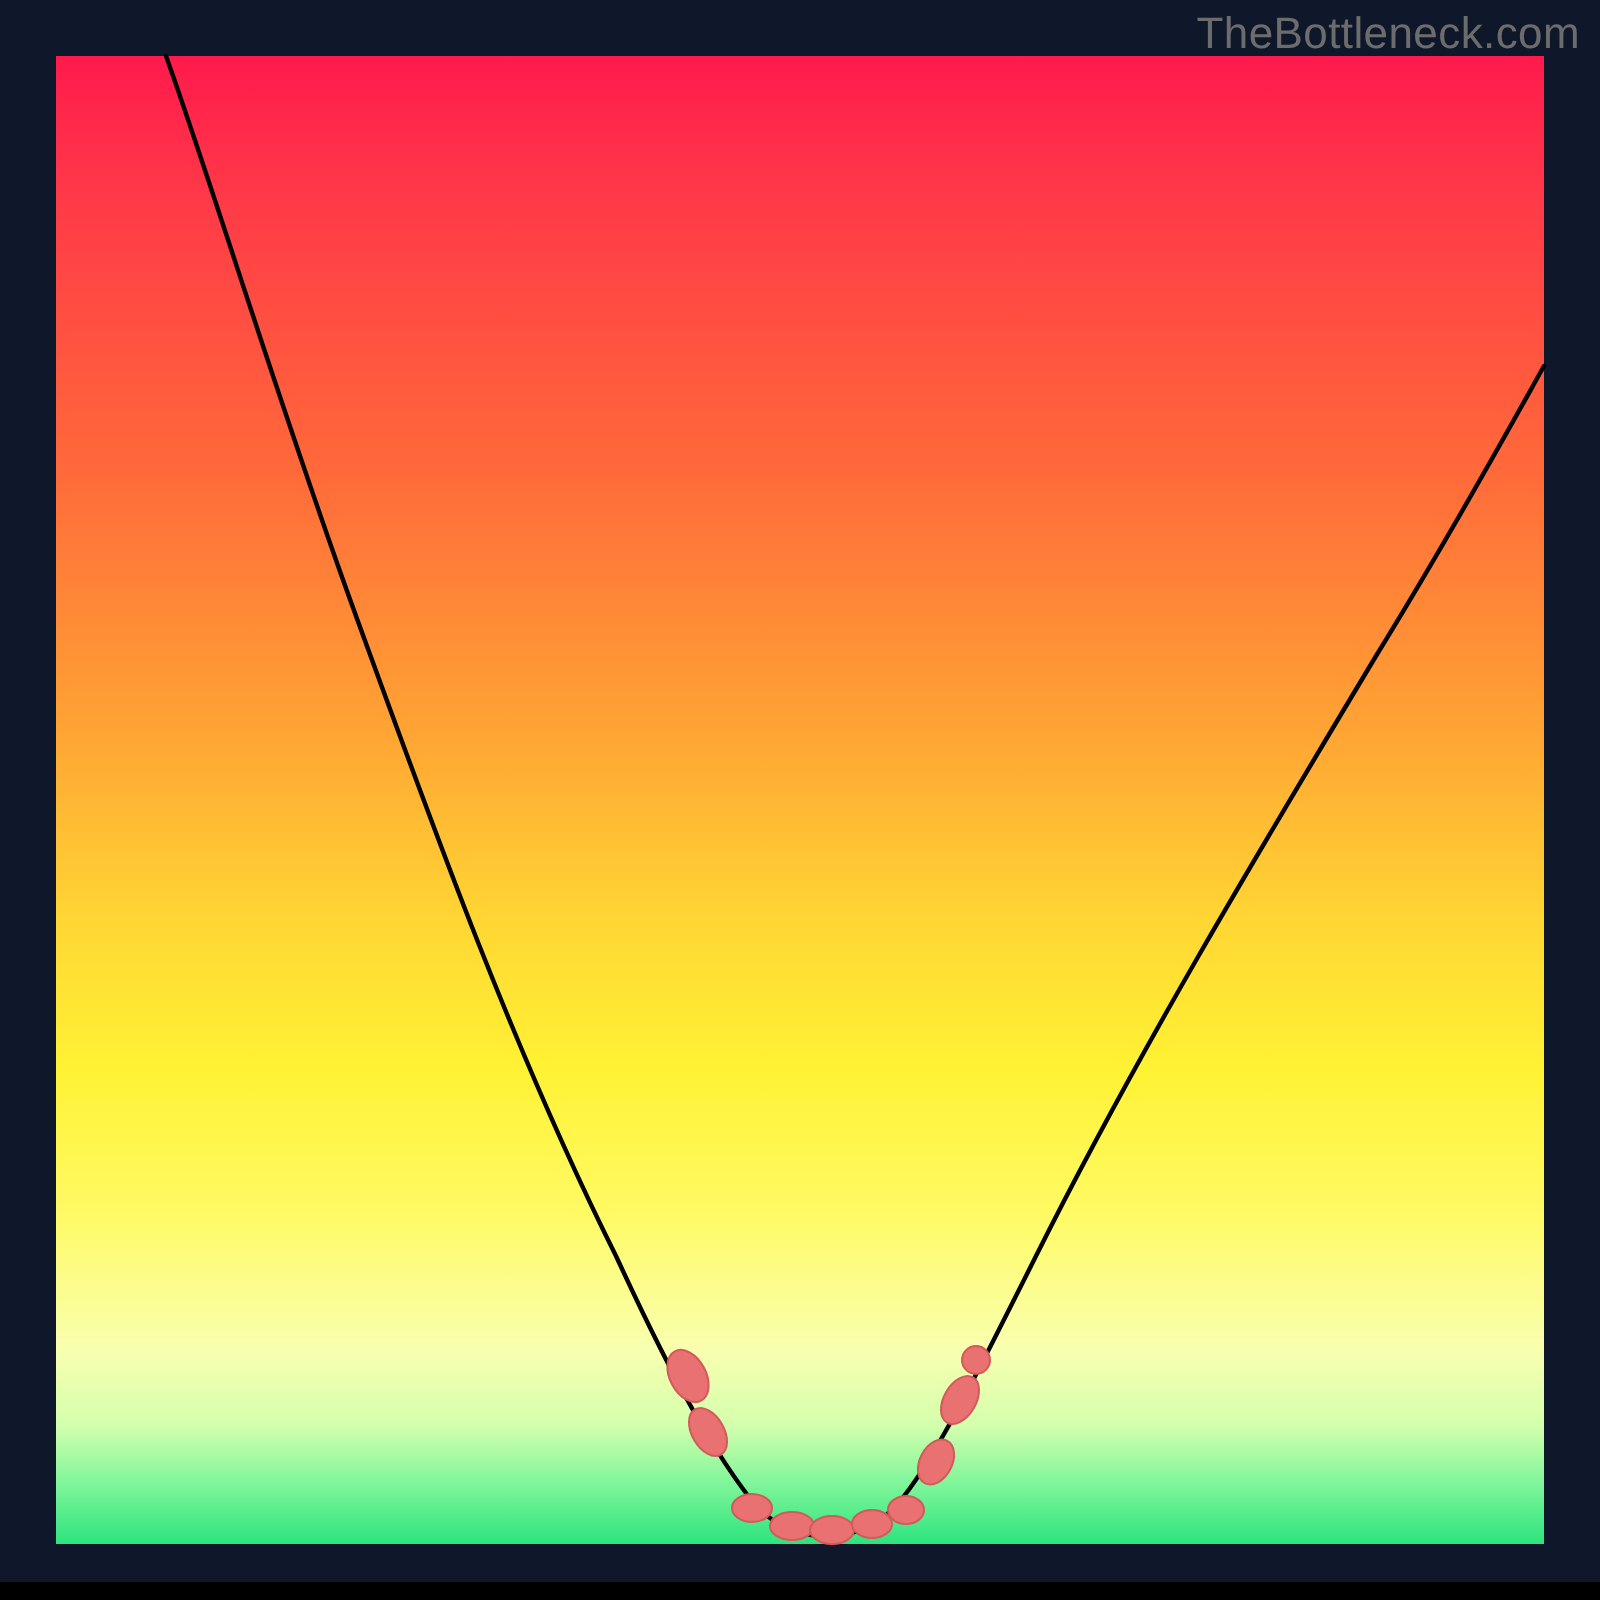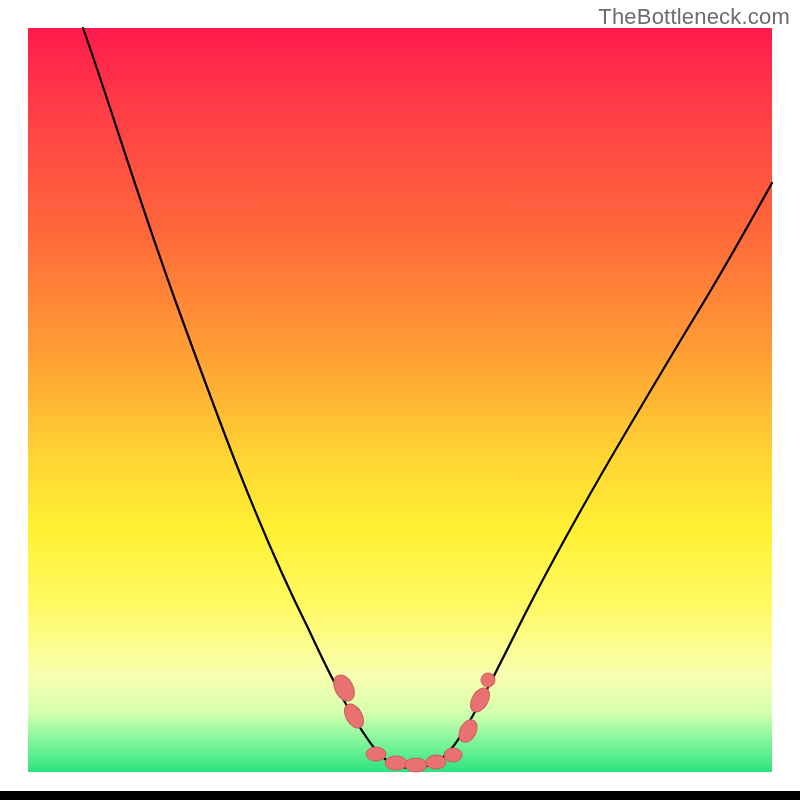--- a/index.html
+++ b/index.html
@@ -8,21 +8,21 @@
     width: 800px;
     height: 800px;
     background: #000;
     overflow: hidden;
     font-family: Arial, Helvetica, sans-serif;
   }
   .frame {
     position: relative;
     width: 800px;
     height: 791px;
-    background: #ffffff;
+    background: #0f172a;
   }
   .plot-area {
     position: absolute;
     left: 28px;
     top: 28px;
     width: 744px;
     height: 744px;
     
     background: linear-gradient(
       to bottom,

